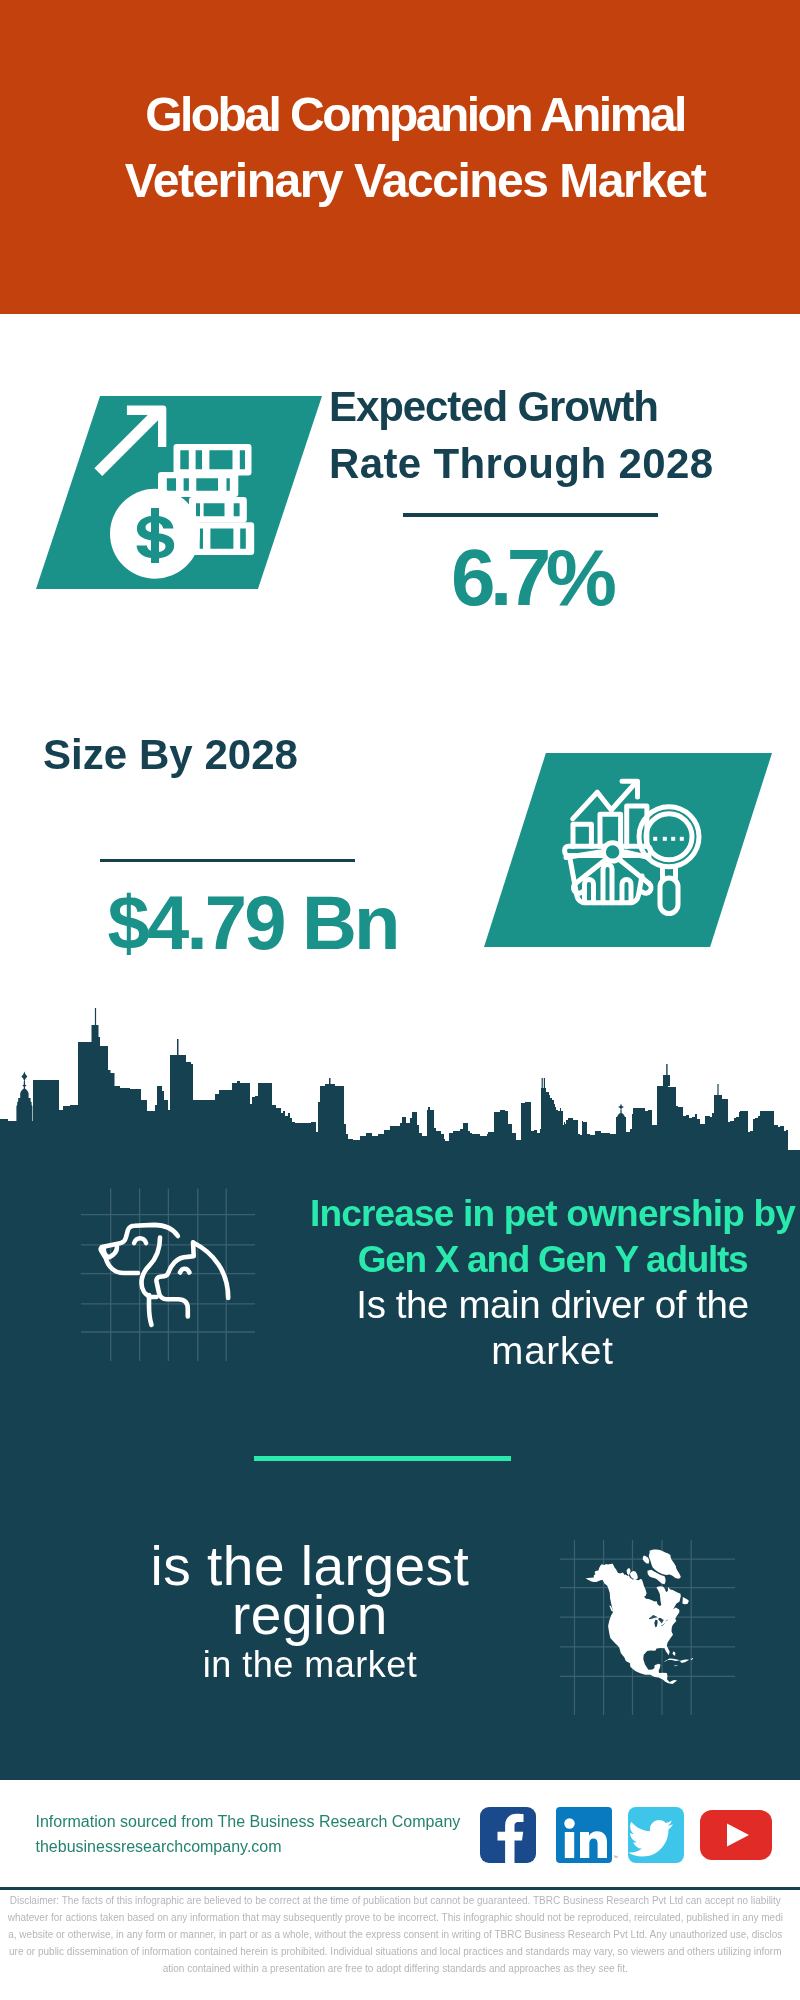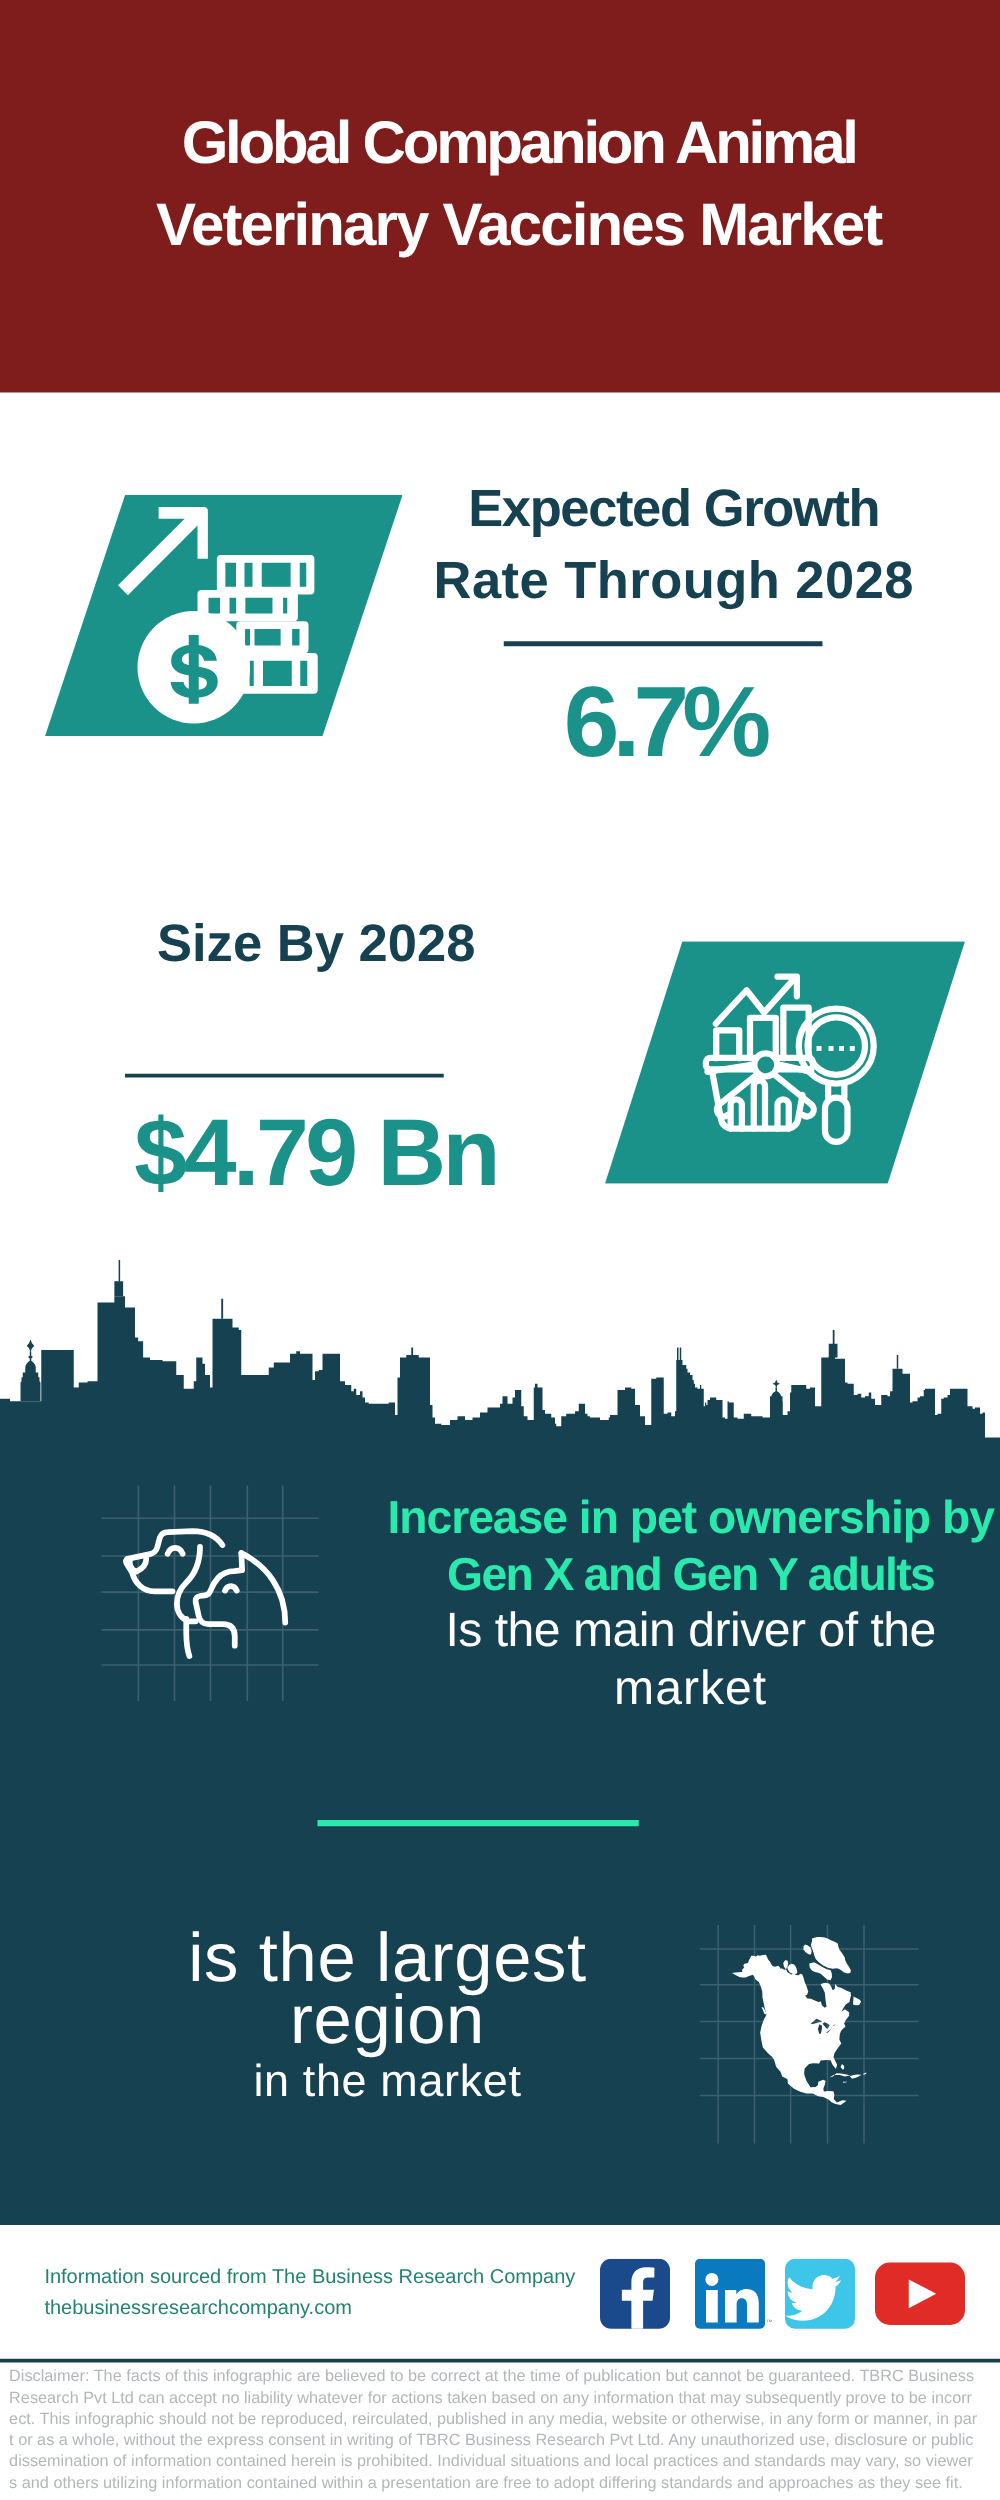--- a/index.html
+++ b/index.html
@@ -1,46 +1,46 @@
 <!DOCTYPE html>
 <html><head>
 <meta charset="utf-8">
 <title>Global Companion Animal Veterinary Vaccines Market</title>
 <style>
   html,body{margin:0;padding:0;}
   body{width:800px;height:2000px;background:#ffffff;font-family:"Liberation Sans",sans-serif;overflow:hidden;}
   #page{position:relative;width:800px;height:2000px;background:#fff;}
 
   
-  .hdr{position:absolute;left:0;top:0;width:800px;height:314px;background:#7f1d1d;}
+  .hdr{position:absolute;left:0;top:0;width:800px;height:314px;background:#c2410c;}
   .hdr-title{position:absolute;left:15px;top:82px;width:800px;text-align:center;color:#fff;
              font-size:48px;font-weight:bold;line-height:66.3px;}
   .t1{letter-spacing:-2.56px;}
   .t2{letter-spacing:-1.49px;}
 
   
   .para{position:absolute;background:#1a9189;}
-  .stat-head{position:absolute;color:#164151;font-size:42px;font-weight:bold;line-height:56.7px;text-align:center;}
+  .stat-head{position:absolute;color:#164151;font-size:42px;font-weight:bold;line-height:56.7px;}
   .sl1{letter-spacing:-1.1px;}
   .sl2{letter-spacing:0.37px;}
   .sl3{letter-spacing:-0.27px;}
   .sl4{letter-spacing:0.04px;}
   .rule{position:absolute;background:#164151;height:3.7px;}
   .big{position:absolute;color:#1a9189;font-weight:bold;text-align:center;}
 
   
   .dark{position:absolute;left:0;width:800px;background:#164151;}
   .sky{position:absolute;left:0;width:800px;}
   .txt-green{color:#2ae9ad;font-weight:bold;}
   .txt-white{color:#fff;}
 
   
   .src{position:absolute;color:#23836e;font-size:16px;line-height:25px;}
   .hr-dark{position:absolute;left:0;background:#164151;height:3.5px;width:800px;}
-  .disc{position:absolute;color:#b3b7ba;font-size:13px;line-height:17px;overflow-wrap:anywhere;word-break:break-all;text-align:left;}
+  .disc{position:absolute;color:#b3b7ba;font-size:10px;line-height:17px;overflow-wrap:anywhere;word-break:break-all;text-align:center;}
 </style>
 </head>
 <body>
 
 <div id="page">
 
   <div class="hdr">
     <div class="hdr-title">
       <div class="t1">Global Companion Animal</div>
       <div class="t2">Veterinary Vaccines Market</div>

